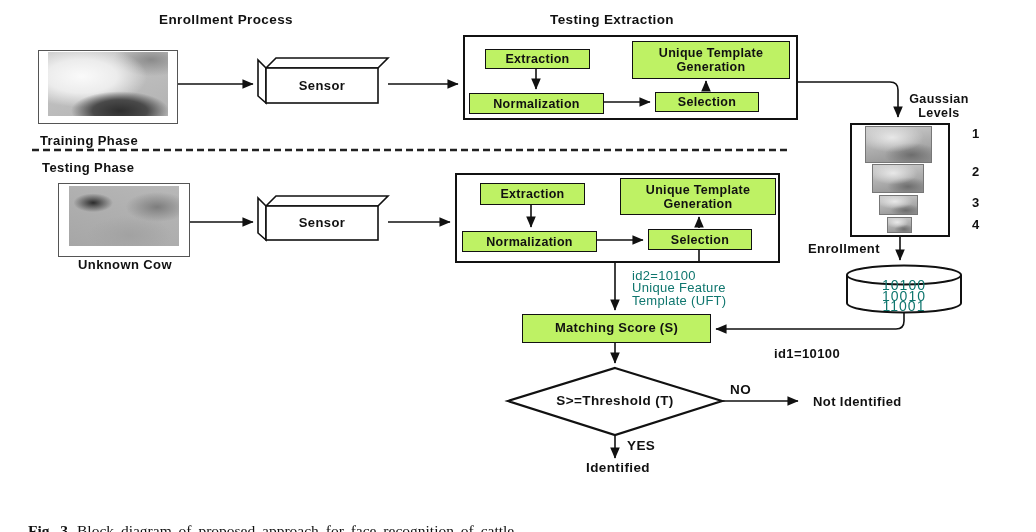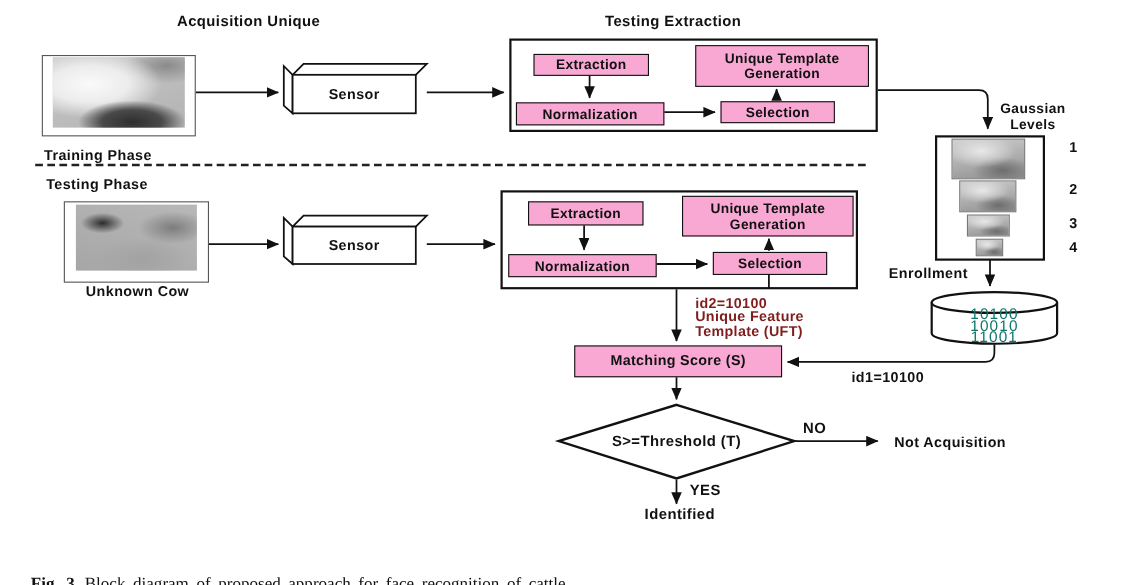--- a/index.html
+++ b/index.html
@@ -1,20 +1,20 @@
 <!DOCTYPE html>
 <html><head>
 <meta charset="utf-8">
 <style>
   html,body{margin:0;padding:0;background:#fff;}
   .stage{position:relative;width:1036px;height:532px;background:#fff;overflow:hidden;
          font-family:"Liberation Sans",sans-serif;}
   .lbl{position:absolute;font-weight:700;color:#111;font-size:13px;line-height:1.1;white-space:nowrap;letter-spacing:.4px;}
   .ctr{text-align:center;white-space:normal;}
-  .box{position:absolute;border:1.4px solid #111;background:#f9a8d4;display:flex;align-items:center;
+  .box{position:absolute;border:1.4px solid #111;background:#bef264;display:flex;align-items:center;
        justify-content:center;font-weight:700;color:#111;font-size:12.5px;letter-spacing:.3px;text-align:center;line-height:1.12;}
   .outer{position:absolute;border:2.2px solid #111;background:transparent;}
   .frame{position:absolute;border:1.5px solid #555;background:#fff;}
   .photo{position:absolute;}
   .photo-train{left:9px;top:1px;width:120px;height:64px;
     background:
       radial-gradient(ellipse 60% 45% at 60% 92%, #2e2e2e 0%, #4a4a4a 38%, rgba(120,120,120,0) 68%),
       radial-gradient(ellipse 70% 62% at 28% 38%, #fafafa 0%, #ececec 42%, rgba(230,230,230,0) 78%),
       radial-gradient(ellipse 52% 42% at 86% 12%, #8a8a8a 0%, rgba(150,150,150,0) 62%),
       linear-gradient(160deg, #c9c9c9, #b2b2b2);}
@@ -25,21 +25,21 @@
       radial-gradient(ellipse 46% 40% at 80% 35%, #7d7d7d 0%, rgba(140,140,140,0) 62%),
       linear-gradient(200deg, #b8b8b8, #a6a6a6);}
   .pyr{position:absolute;border:1px solid #777;
     background:
       radial-gradient(ellipse 70% 60% at 40% 30%, #e8e8e8 0%, rgba(200,200,200,0) 70%),
       radial-gradient(ellipse 60% 50% at 70% 80%, #6d6d6d 0%, rgba(130,130,130,0) 70%),
       linear-gradient(170deg,#cfcfcf,#8f8f8f);}
   svg.layer{position:absolute;left:0;top:0;}
   .dbnum{position:absolute;left:854px;top:280px;width:100px;text-align:center;font-weight:400;
          font-size:14px;line-height:10.5px;color:#0f766e;letter-spacing:1px;}
-  .uft{position:absolute;left:632px;top:270px;font-weight:700;font-size:13px;line-height:12.4px;color:#7f1d1d;letter-spacing:.3px;}
+  .uft{position:absolute;left:632px;top:270px;font-weight:400;font-size:13px;line-height:12.4px;color:#0f766e;letter-spacing:.3px;}
   .caption{position:absolute;left:28px;top:494px;font-family:"Liberation Serif",serif;font-size:15.5px;color:#111;word-spacing:3px;margin-top:28px;}
   .caption b{font-weight:700;margin-right:9px;}
 </style>
 </head>
 <body>
 
 <div class="stage">
 
   <svg class="layer" width="1036" height="532" viewBox="0 0 1036 532">
     <defs>
@@ -92,21 +92,21 @@
 
     <line x1="615" y1="342" x2="615" y2="363" stroke="#111" stroke-width="1.6" marker-end="url(#arr)"></line>
 
     <polygon points="615,368 722,401 615,435 508,401" fill="#fff" stroke="#111" stroke-width="2.2"></polygon>
 
     <line x1="723" y1="401" x2="798" y2="401" stroke="#111" stroke-width="1.6" marker-end="url(#arr)"></line>
 
     <line x1="615" y1="436" x2="615" y2="458" stroke="#111" stroke-width="1.6" marker-end="url(#arr)"></line>
   </svg>
 
-  <div class="lbl ctr" style="left:130px;top:13px;width:192px;font-size:13.5px;">Acquisition Unique</div>
+  <div class="lbl ctr" style="left:130px;top:13px;width:192px;font-size:13.5px;">Enrollment Process</div>
   <div class="lbl ctr" style="left:522px;top:13px;width:180px;font-size:13.5px;">Testing Extraction</div>
 
   <div class="frame" style="left:38px;top:50px;width:138px;height:72px;">
     <div class="photo photo-train"></div>
   </div>
   <div class="lbl" style="left:40px;top:134px;">Training Phase</div>
   <div class="lbl" style="left:42px;top:161px;">Testing Phase</div>
 
   <div class="lbl ctr" style="left:266px;top:79px;width:112px;">Sensor</div>
   <div class="lbl ctr" style="left:266px;top:216px;width:112px;">Sensor</div>
@@ -128,21 +128,21 @@
   <div class="lbl" style="left:972px;top:196px;">3</div>
   <div class="lbl" style="left:972px;top:218px;">4</div>
 
   <div class="lbl" style="left:808px;top:242px;">Enrollment</div>
 
   <div class="dbnum">
     <div>10100</div>
     <div>10010</div>
     <div>11001</div>
   </div>
-  <div class="lbl" style="left:742px;top:336px;padding-left:32px;">id1=10100</div>
+  <div class="lbl" style="left:742px;top:347px;padding-left:32px;">id1=10100</div>
 
   <div class="frame" style="left:58px;top:183px;width:130px;height:72px;">
     <div class="photo photo-test"></div>
   </div>
   <div class="lbl" style="left:78px;top:258px;">Unknown Cow</div>
 
   <div class="outer" style="left:455px;top:173px;width:321px;height:86px;"></div>
   <div class="box" style="left:480px;top:183px;width:103px;height:20px;">Extraction</div>
   <div class="box" style="left:462px;top:231px;width:133px;height:19px;">Normalization</div>
   <div class="box" style="left:648px;top:229px;width:102px;height:19px;">Selection</div>
@@ -151,21 +151,21 @@
   <div class="uft">
     <div>id2=10100</div>
     <div>Unique Feature</div>
     <div>Template (UFT)</div>
   </div>
 
   <div class="box" style="left:522px;top:314px;width:187px;height:27px;border-width:1.6px;font-size:13px;">Matching Score (S)</div>
 
   <div class="lbl ctr" style="left:528px;top:394px;width:174px;font-size:13.5px;">S&gt;=Threshold (T)</div>
   <div class="lbl" style="left:730px;top:383px;font-size:13.5px;">NO</div>
-  <div class="lbl" style="left:813px;top:395px;">Not Acquisition</div>
+  <div class="lbl" style="left:813px;top:395px;">Not Identified</div>
   <div class="lbl" style="left:627px;top:439px;font-size:13.5px;text-align:center;">YES</div>
   <div class="lbl" style="left:586px;top:461px;font-size:13.5px;">Identified</div>
 
   <div class="caption">
     <b>Fig. 3</b><span>Block diagram of proposed approach for face recognition of cattle</span>
   </div>
 
 </div>
 
 </body></html>

